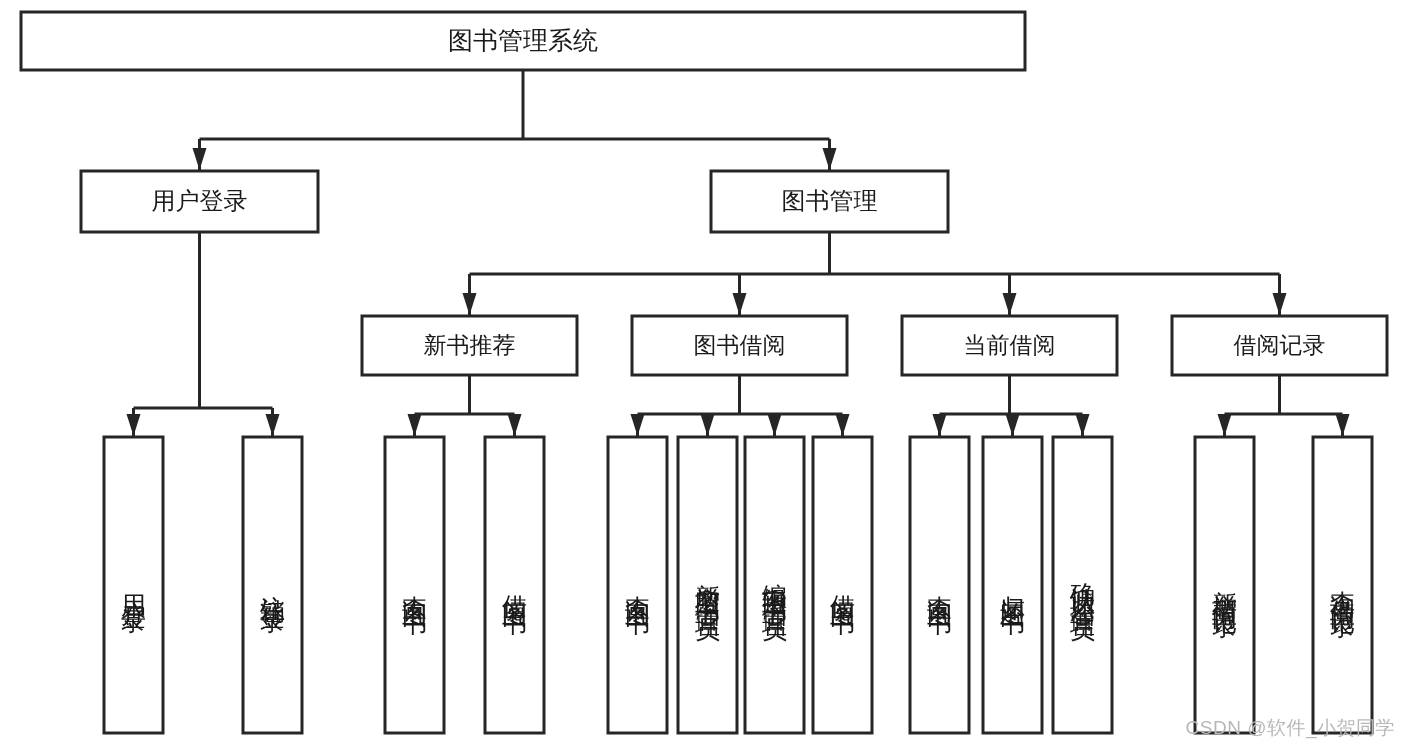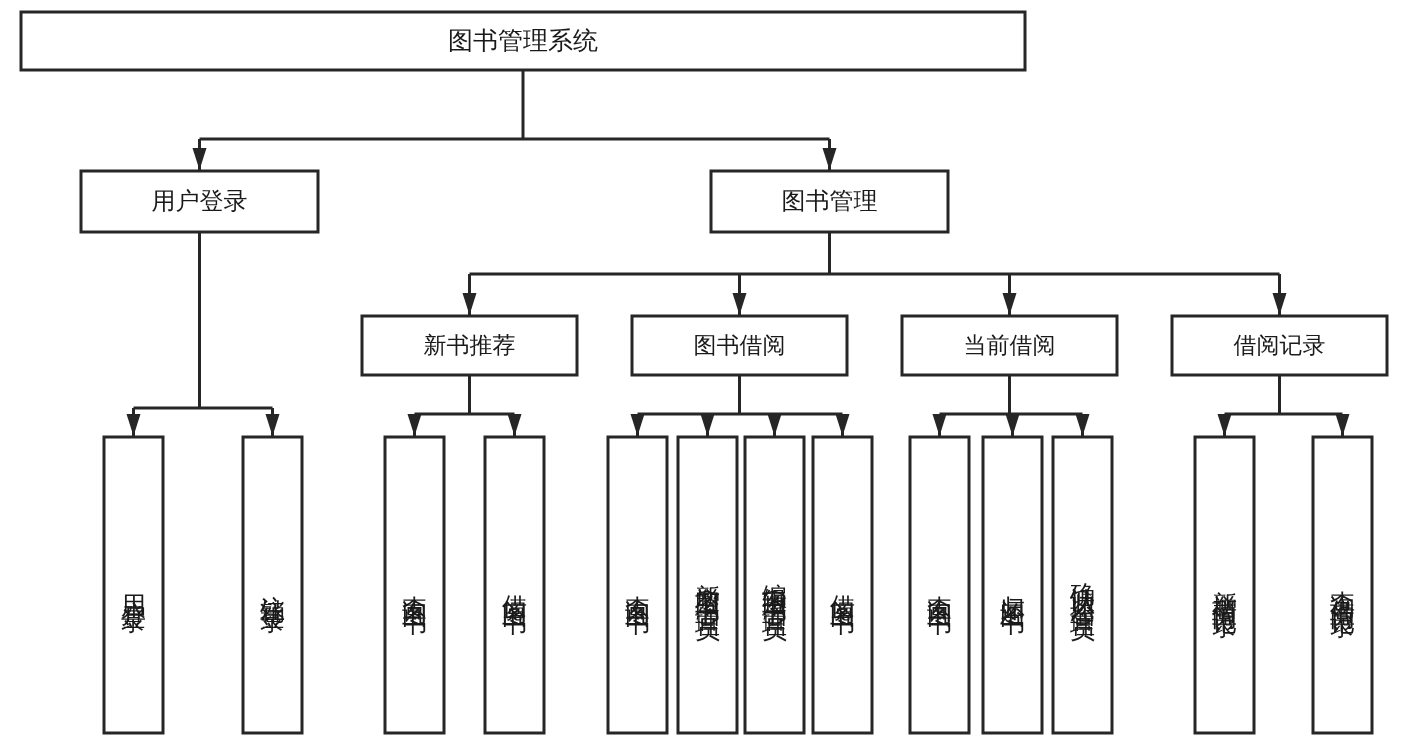--- a/index.html
+++ b/index.html
@@ -167,13 +167,14 @@
         <g>
           <rect x="1195" y="437" width="59" height="296" class="node-box"></rect>
           <foreignObject x="1196" y="438" width="57" height="294"><div xmlns="http://www.w3.org/1999/xhtml" style="width: 100%; height: 100%; display: flex; align-items: center; justify-content: center; font-family: &quot;Liberation Sans&quot;, &quot;DejaVu Sans&quot;, sans-serif; font-size: 25px; color: rgb(26, 26, 26); writing-mode: vertical-rl; text-orientation: upright; letter-spacing: 5px; line-height: 1; box-sizing: border-box;">新增借阅记录</div></foreignObject>
         </g>
         <g>
           <rect x="1313" y="437" width="59" height="296" class="node-box"></rect>
           <foreignObject x="1314" y="438" width="57" height="294"><div xmlns="http://www.w3.org/1999/xhtml" style="width: 100%; height: 100%; display: flex; align-items: center; justify-content: center; font-family: &quot;Liberation Sans&quot;, &quot;DejaVu Sans&quot;, sans-serif; font-size: 25px; color: rgb(26, 26, 26); writing-mode: vertical-rl; text-orientation: upright; letter-spacing: 5px; line-height: 1; box-sizing: border-box;">查询借阅记录</div></foreignObject>
         </g>
       </g>
   </svg>
+  <div class="watermark">CSDN @软件_小贺同学</div>
 </div>
 
 </body></html>

